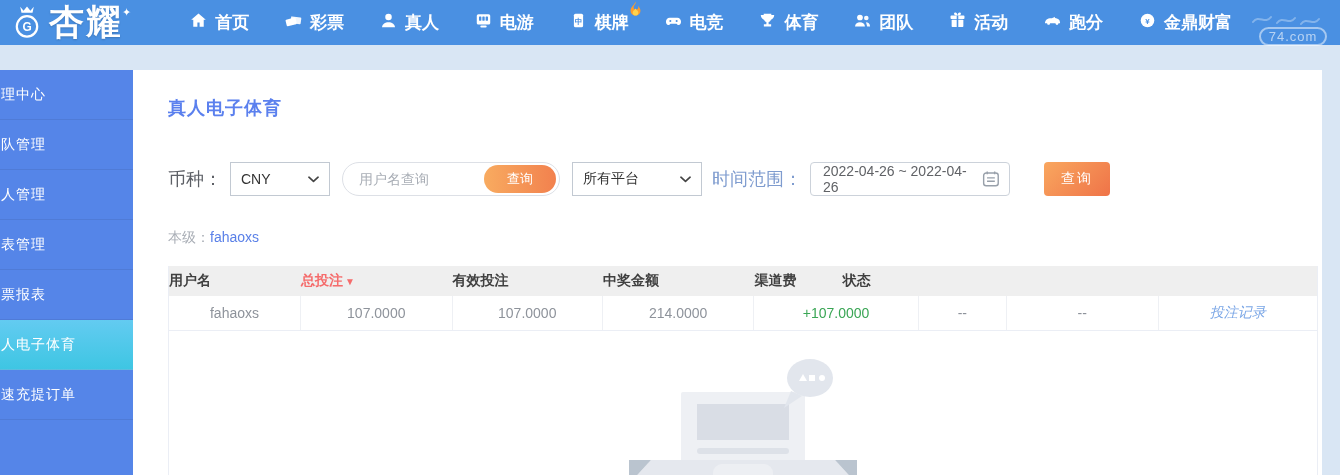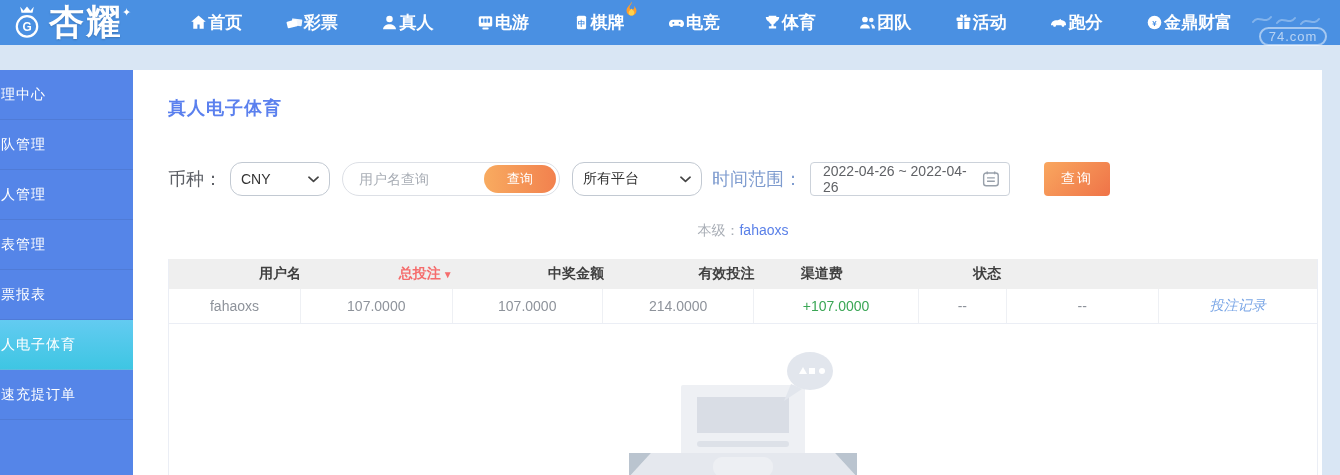--- a/index.html
+++ b/index.html
@@ -12,21 +12,21 @@
   *{margin:0;padding:0;box-sizing:border-box;}
   html,body{width:1340px;height:475px;overflow:hidden;}
   body{font-family:"Liberation Sans","DejaVu Sans",sans-serif;background:#fff;}
 
   
   .topnav{height:45px;background:var(--accent-blue);display:flex;align-items:center;position:relative;}
   .logo{display:flex;align-items:center;gap:5px;margin-left:10px;position:relative;}
   .brand-name{color:#fff;font-size:35px;font-weight:bold;letter-spacing:2px;text-shadow:0 1px 2px rgba(0,0,0,.18);}
   .sparkle{color:#fff;font-size:11px;position:relative;top:-10px;left:-6px;}
   .nav-menu{flex:1;display:flex;justify-content:space-between;align-items:center;margin:0 108px 0 52px;}
-  .nav-item{display:flex;align-items:center;color:#fff;font-size:17px;font-weight:700;position:relative;cursor:pointer;white-space:nowrap;}
+  .nav-item{display:flex;align-items:flex-start;gap:7px;color:#fff;font-size:17px;font-weight:700;position:relative;cursor:pointer;white-space:nowrap;}
   .nav-ic{width:19px;height:19px;display:inline-flex;}
   .nav-ic svg{width:100%;height:100%;}
   .flame{position:absolute;top:-11px;right:-15px;width:17px;height:17px;}
   .flame svg{width:100%;height:100%;}
   .watermark{position:absolute;top:11px;right:4px;text-align:center;pointer-events:none;}
   .wm-squiggle{opacity:.45;display:block;margin:0 auto 1px;}
   .wm-box{display:inline-block;border:2px solid rgba(255,255,255,.5);border-radius:10px;padding:0 8px;font-size:13px;color:rgba(255,255,255,.6);letter-spacing:1px;}
 
   
   .subband{height:25px;background:var(--band-blue);}
@@ -38,43 +38,43 @@
   .side-item>span{white-space:nowrap;margin-left:-14px;letter-spacing:1px;}
   .side-item.active{background:linear-gradient(180deg,var(--active-cyan-top),var(--active-cyan-bottom));}
 
   .main{flex:1;background:#fff;margin-right:18px;padding:0 4px 0 35px;overflow:hidden;}
   .page-title{margin-top:26px;font-size:18px;font-weight:bold;color:var(--title-blue);letter-spacing:1px;}
 
   
   .filters{margin-top:42px;display:flex;align-items:center;}
   .f-label{font-size:18px;color:#5d6066;margin-right:8px;}
   .f-label.blue{color:#7f9ccf;margin-left:10px;}
-  .select{height:34px;border:1px solid #c2c9d2;border-radius:12px;background:#fff;display:flex;align-items:center;justify-content:space-between;padding:0 10px;font-size:14px;color:#333;cursor:pointer;}
+  .select{height:34px;border:1px solid #c2c9d2;border-radius:0;background:#fff;display:flex;align-items:center;justify-content:space-between;padding:0 10px;font-size:14px;color:#333;cursor:pointer;}
   .select.currency{width:100px;}
   .select.platform{width:130px;margin-left:12px;}
   .pill-input{width:218px;height:34px;border:1px solid #dde0e6;border-radius:17px;margin-left:12px;display:flex;align-items:center;background:#fff;padding:0 3px 0 16px;}
   .pill-input input{border:none;outline:none;flex:1;min-width:0;font-size:14px;color:#0c4a6e;font-family:inherit;background:transparent;}
   .pill-input input::placeholder{color:#a8adb5;}
   .pill-btn{width:72px;height:28px;border:none;border-radius:14px;background:linear-gradient(90deg,#f8ab60,#f2814e);color:#fff;font-size:13px;cursor:pointer;flex-shrink:0;font-family:inherit;}
   .datebox{width:200px;height:34px;border:1px solid #ccd2da;border-radius:4px;display:flex;align-items:center;justify-content:space-between;padding:0 8px 0 12px;font-size:14px;color:#606266;background:#fff;cursor:pointer;}
   .cal-ic{width:20px;height:20px;display:inline-flex;}
   .cal-ic svg{width:100%;height:100%;}
   .search-btn{width:66px;height:34px;margin-left:34px;border:none;border-radius:4px;background:linear-gradient(135deg,var(--orange-light),var(--orange-deep));color:#fff;font-size:14px;cursor:pointer;font-family:inherit;letter-spacing:2px;}
   .chev{width:11px;height:7px;display:inline-flex;margin-left:6px;flex-shrink:0;}
 
   
-  .level-row{margin-top:26px;display:flex;justify-content:center;align-items:center;font-size:14px;}
+  .level-row{margin-top:33px;display:flex;justify-content:flex-start;align-items:center;font-size:14px;}
   .level-label{color:#a8adb5;}
   .level-value{color:#5a80e8;}
   .sort-note{color:var(--note-red);}
 
   
   .table{margin-top:19px;border-left:1px solid var(--border-gray);border-right:1px solid var(--border-gray);height:219px;display:flex;flex-direction:column;}
   .thead{display:flex;background:#efefef;height:30px;align-items:center;}
-  .th{font-size:14px;font-weight:700;color:#404040;text-align:right;cursor:pointer;}
+  .th{font-size:14px;font-weight:700;color:#404040;text-align:left;cursor:pointer;}
   .th.sorted{color:var(--note-red);}
   .sortmark{font-size:10px;margin-left:2px;}
   .trow{display:flex;height:35px;align-items:center;border-bottom:1px solid var(--border-gray);}
   .td{font-size:14px;color:var(--row-gray);text-align:center;border-right:1px solid #eef0f4;height:100%;display:flex;align-items:center;justify-content:center;}
   .td:last-child{border-right:none;font-style:italic;}
   .td.positive{color:var(--positive-green);}
   .td.link{color:var(--link-blue);cursor:pointer;}
   .c0{width:11.5%;} .c1{width:13.2%;} .c2{width:13.1%;} .c3{width:13.2%;}
   .c4{width:14.3%;} .c5{width:7.7%;} .c6{width:13.2%;} .c7{width:13.8%;}
 
@@ -285,22 +285,22 @@
     <div class="level-row">
       <div>
         <span class="level-label">本级：</span><span class="level-value">fahaoxs</span>
       </div>
     </div>
 
     <div class="table">
       <div class="thead">
           <div class="th c0"><span>用户名</span></div>
           <div class="th c1 sorted"><span>总投注</span><span class="sortmark">▼</span></div>
+          <div class="th c2"><span>有效投注</span></div>
           <div class="th c3"><span>中奖金额</span></div>
-          <div class="th c2"><span>有效投注</span></div>
           <div class="th c5"><span>渠道费</span></div>
           <div class="th c7"><span>状态</span></div>
         </div>
       <div>
           <div class="trow">
             <div class="td c0">fahaoxs</div>
             <div class="td c1">107.0000</div>
             <div class="td c2">107.0000</div>
             <div class="td c3">214.0000</div>
             <div class="td c4 positive">+107.0000</div>

